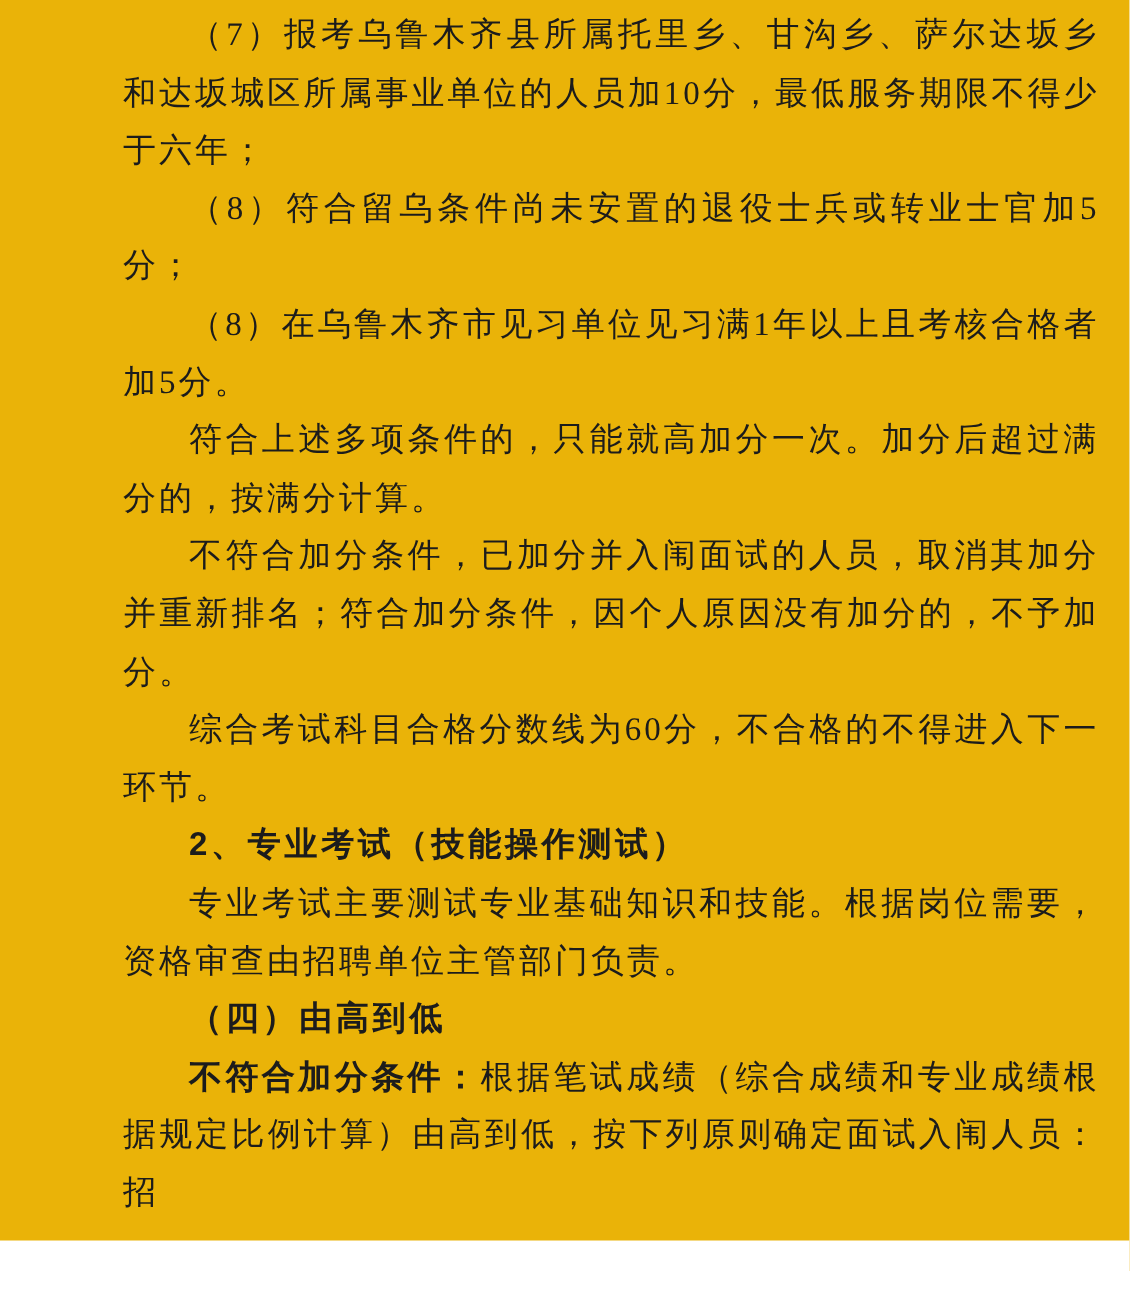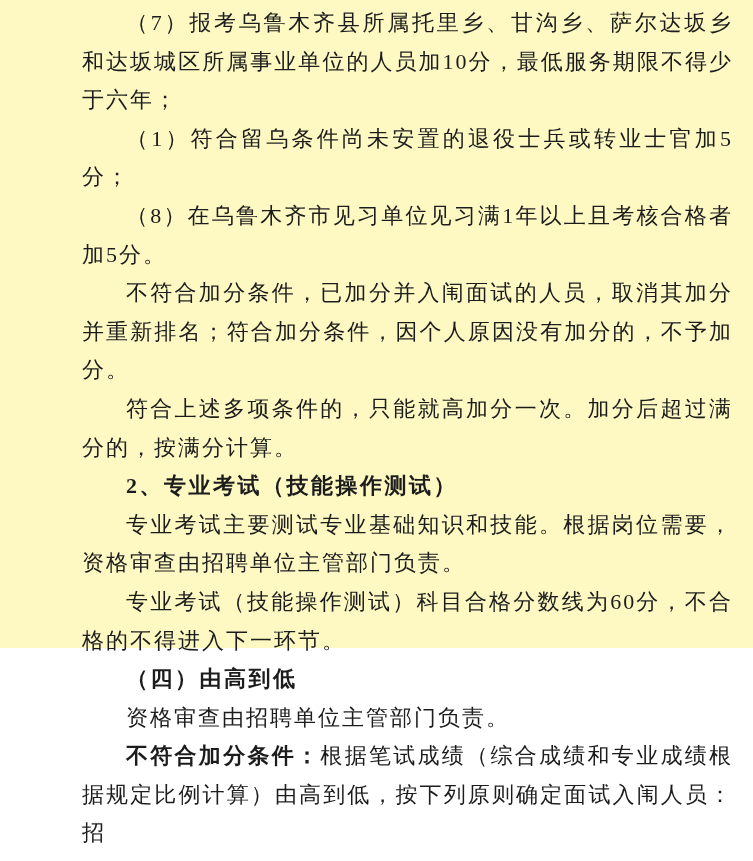--- a/index.html
+++ b/index.html
@@ -8,53 +8,52 @@
     background: #ffffff;
   }
   body {
     width: 753px;
     height: 861px;
     overflow: hidden;
   }
   .page {
     box-sizing: border-box;
     width: 753px;
-    height: 648px;
+    height: 827px;
     padding: 4px 20px 0 82px;
-    background: #fef9c3;
+    background: #eab308;
   }
   .para {
     margin: 0;
     font-family: "Liberation Serif", "DejaVu Serif", serif;
     font-size: 22px;
     line-height: 38.6px;
     letter-spacing: 2px;
     color: #1c1c1c;
     text-align: justify;
     text-indent: 2em;
     word-break: break-all;
   }
   .para.heading {
-    font-family: Liberation Serif, serif;
+    font-family: Liberation Sans, sans-serif;
     font-weight: 700;
     text-align: left;
     letter-spacing: 2.5px;
   }
   .para .lead-bold {
     font-weight: 700;
   }
 </style>
 </head>
 <body>
 
 <div class="page">
   <p class="para">（7）报考乌鲁木齐县所属托里乡、甘沟乡、萨尔达坂乡和达坂城区所属事业单位的人员加10分，最低服务期限不得少于六年；</p>
-  <p class="para">（1）符合留乌条件尚未安置的退役士兵或转业士官加5分；</p>
+  <p class="para">（8）符合留乌条件尚未安置的退役士兵或转业士官加5分；</p>
   <p class="para">（8）在乌鲁木齐市见习单位见习满1年以上且考核合格者加5分。</p>
+  <p class="para">符合上述多项条件的，只能就高加分一次。加分后超过满分的，按满分计算。</p>
   <p class="para">不符合加分条件，已加分并入闱面试的人员，取消其加分并重新排名；符合加分条件，因个人原因没有加分的，不予加分。</p>
-  <p class="para">符合上述多项条件的，只能就高加分一次。加分后超过满分的，按满分计算。</p>
+  <p class="para">综合考试科目合格分数线为60分，不合格的不得进入下一环节。</p>
   <p class="para heading">2、专业考试（技能操作测试）</p>
   <p class="para">专业考试主要测试专业基础知识和技能。根据岗位需要，资格审查由招聘单位主管部门负责。</p>
-  <p class="para">专业考试（技能操作测试）科目合格分数线为60分，不合格的不得进入下一环节。</p>
   <p class="para heading">（四）由高到低</p>
-  <p class="para">资格审查由招聘单位主管部门负责。</p>
   <p class="para"><span class="lead-bold">不符合加分条件：</span><span>根据笔试成绩（综合成绩和专业成绩根据规定比例计算）由高到低，按下列原则确定面试入闱人员：招</span></p>
 </div>
 
 </body></html>

